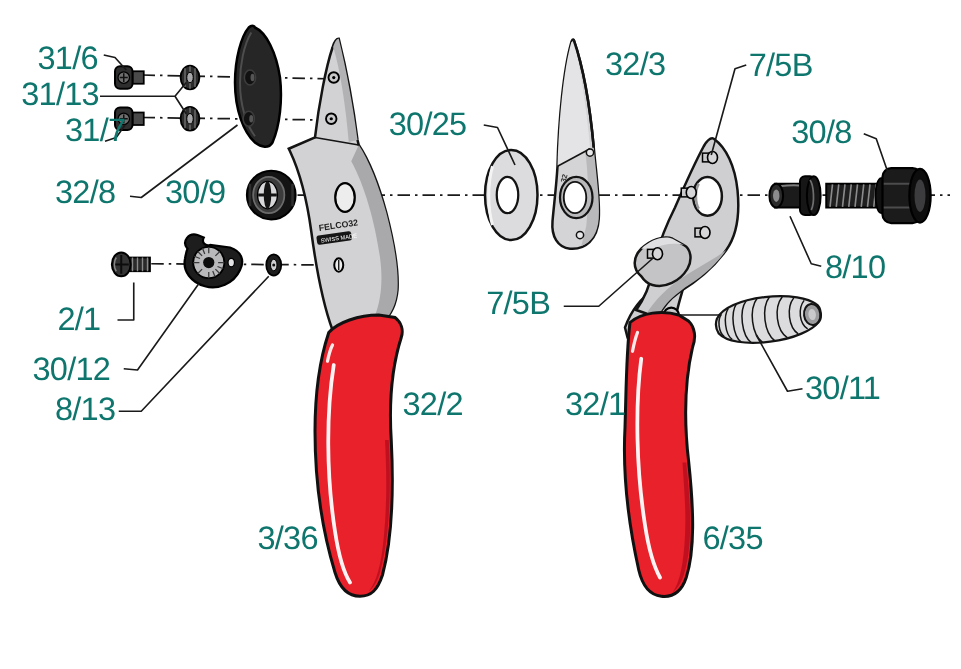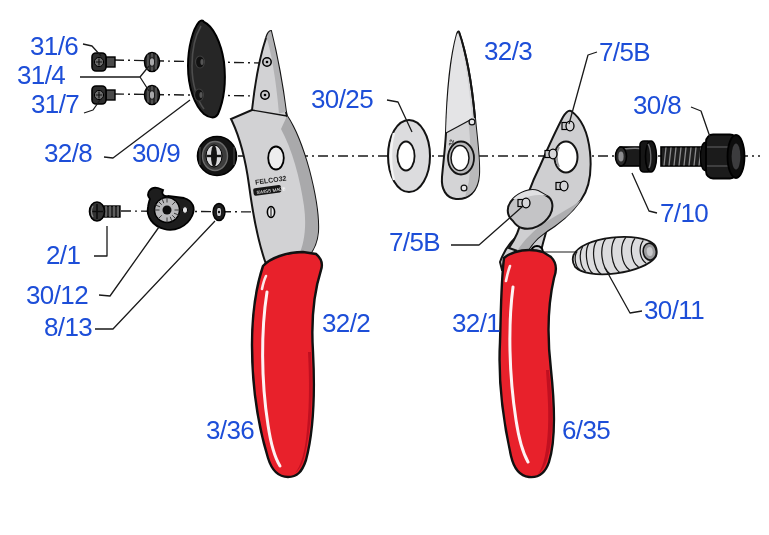--- a/index.html
+++ b/index.html
@@ -2,21 +2,21 @@
 <html><head>
 <meta charset="utf-8">
 <style>
   html,body{margin:0;padding:0;background:#fff;}
   .stage{
     position:relative;width:769px;height:535px;background:#ffffff;overflow:hidden;
     font-family:"Liberation Sans",sans-serif;
   }
   .stage svg{position:absolute;left:0;top:0;}
   .callout{
-    position:absolute;font-size:26px;line-height:1;color:#1d4ed8;
+    position:absolute;font-size:26px;line-height:1;color:#0f766e;
     white-space:nowrap;letter-spacing:-0.6px;
   }
 </style>
 </head>
 <body>
 
 <div class="stage">
 
 <svg width="769" height="535" viewBox="0 0 769 535">
 
@@ -311,32 +311,32 @@
     <path d="M 657,213 L 649,211 L 632,173"></path>
     <path d="M 451,245 L 479,245 L 523,206"></path>
     <path d="M 642,311 L 630,313 L 605,268"></path>
     <path d="M 94,256 L 107,256 L 107,226"></path>
     <path d="M 99,295 L 110,296 L 159,227"></path>
     <path d="M 95,329 L 113,329 L 215,221"></path>
   </g>
 </svg>
 
   <div class="callout" style="left:30px;top:33px">31/6</div>
-  <div class="callout" style="left:17px;top:62px">31/4</div>
-  <div class="callout" style="left:31px;top:91px">31/7</div>
+  <div class="callout" style="left:17px;top:62px">31/13</div>
+  <div class="callout" style="left:52px;top:91px">31/7</div>
   <div class="callout" style="left:44px;top:140px">32/8</div>
   <div class="callout" style="left:132px;top:140px">30/9</div>
   <div class="callout" style="left:46px;top:242px">2/1</div>
   <div class="callout" style="left:26px;top:282px">30/12</div>
   <div class="callout" style="left:44px;top:314px">8/13</div>
   <div class="callout" style="left:311px;top:86px">30/25</div>
   <div class="callout" style="left:484px;top:38px">32/3</div>
   <div class="callout" style="left:599px;top:39px">7/5B</div>
   <div class="callout" style="left:633px;top:92px">30/8</div>
-  <div class="callout" style="left:660px;top:200px">7/10</div>
+  <div class="callout" style="left:660px;top:200px">8/10</div>
   <div class="callout" style="left:389px;top:229px">7/5B</div>
   <div class="callout" style="left:644px;top:297px">30/11</div>
   <div class="callout" style="left:322px;top:310px">32/2</div>
   <div class="callout" style="left:452px;top:310px">32/1</div>
   <div class="callout" style="left:206px;top:417px">3/36</div>
   <div class="callout" style="left:562px;top:417px">6/35</div>
 
 </div>
 
 </body></html>

